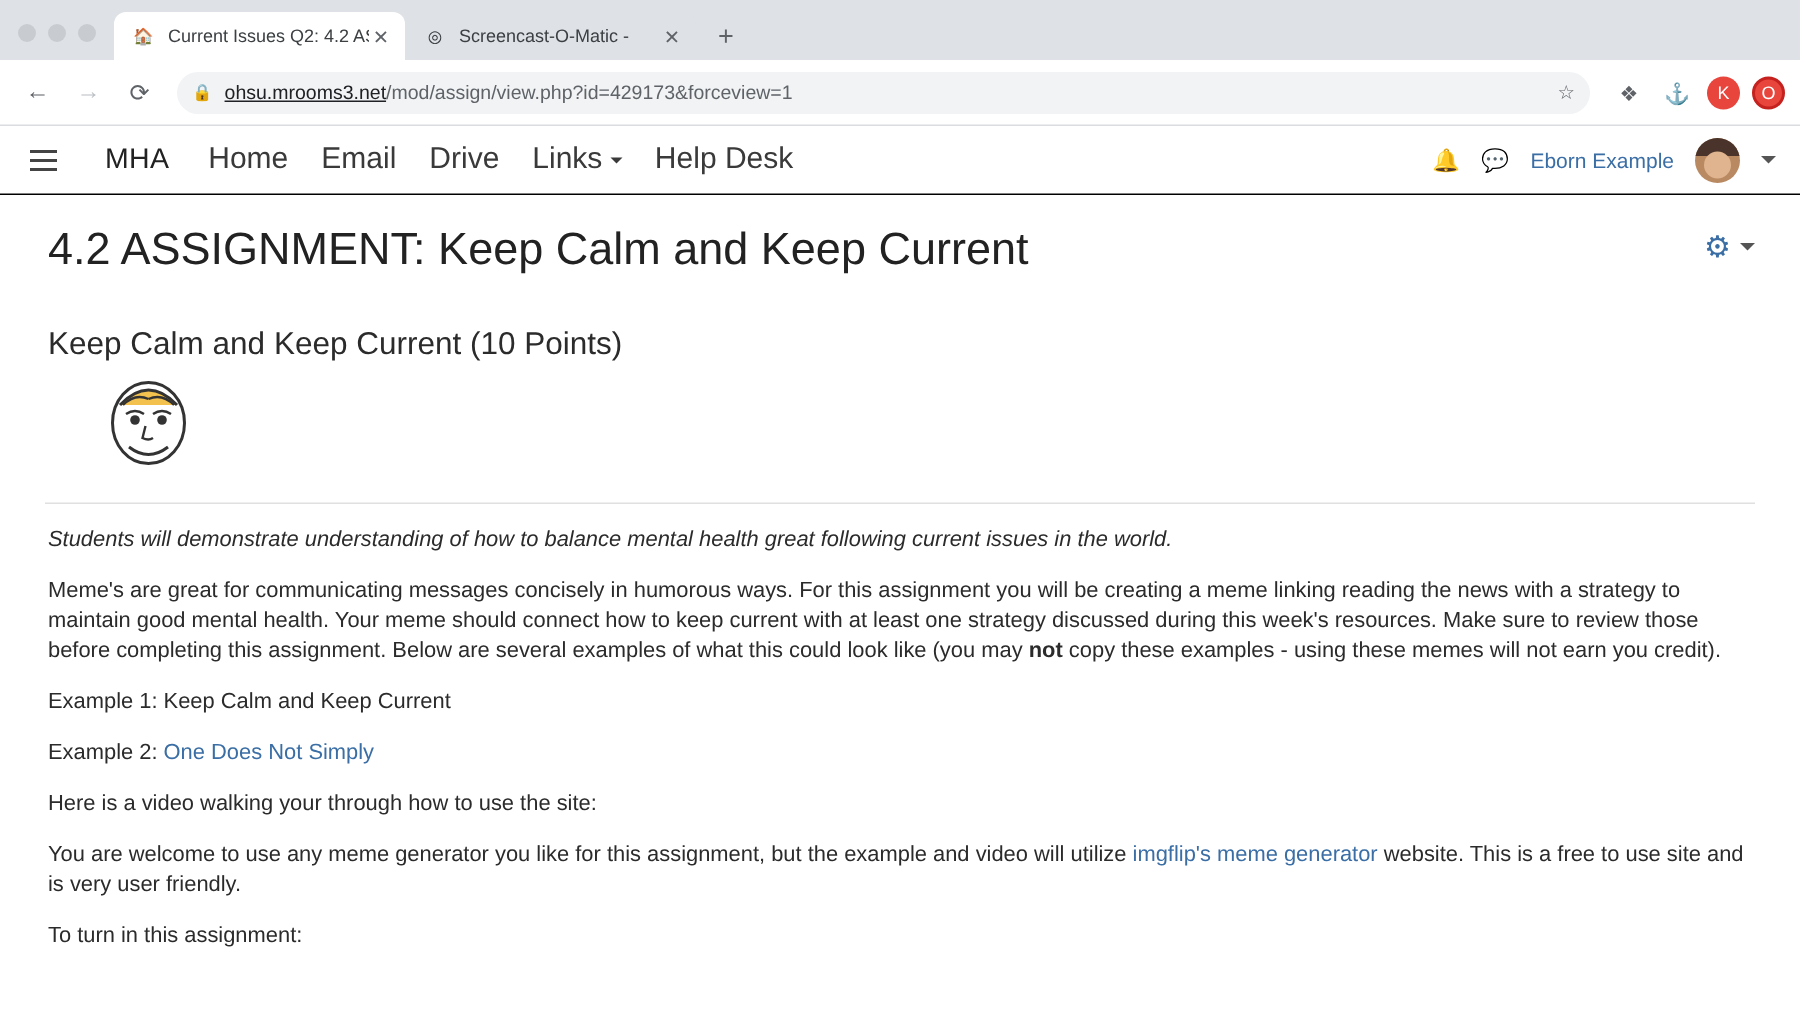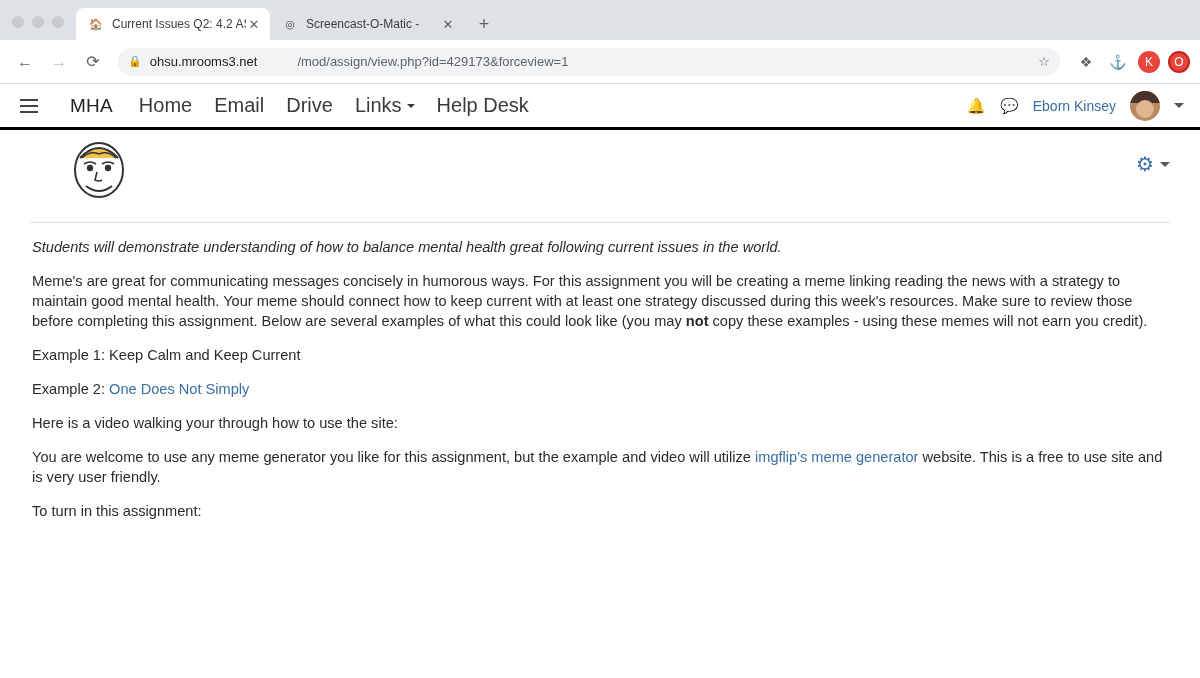--- a/index.html
+++ b/index.html
@@ -82,22 +82,22 @@
     background: #f1f3f4;
     border-radius: 14px;
     display: flex;
     align-items: center;
     padding: 0 10px;
     margin: 0 8px 0 6px;
     font-size: 13px;
     color: #202124;
   }
   .omnibox .lock { font-size: 11px; margin-right: 8px; color:#5f6368;}
-  .omnibox .url-host { color: #202124; }
-  .omnibox .url-path { color: #5f6368; padding-left: 40px; }
+  .omnibox .url-host { color: #202124; text-decoration: underline; }
+  .omnibox .url-path { color: #5f6368; }
   .omnibox .star { margin-left: auto; color: #5f6368; font-size: 13px; }
   .tbicon {
     width: 28px; height: 28px; margin-left: 4px;
     display: flex; align-items: center; justify-content: center;
     color: #5f6368; font-size: 14px;
   }
   .avatar-k {
     width: 22px; height: 22px; border-radius: 50%;
     background: #e8453c; color:#fff; font-size: 12px;
     display:flex; align-items:center; justify-content:center;
@@ -108,21 +108,21 @@
     background: #e8453c; color:#fff; font-size: 12px;
     display:flex; align-items:center; justify-content:center;
     margin-left: 8px;
     border: 2px solid #c5221f;
   }
 
   
   .sitenav {
     height: 46px;
     background: #ffffff;
-    border-bottom: 3px solid #000000;
+    border-bottom: 1px solid #000000;
     display: flex;
     align-items: center;
     padding: 0 16px 0 20px;
     position: relative;
   }
   .hamburger {
     width: 30px; height: 30px;
     display: flex; flex-direction: column; justify-content: center; gap: 4px;
     margin-right: 20px;
   }
@@ -247,36 +247,38 @@
       <span>Links</span>
       <span class="caret"></span>
     </div>
     <div class="navlink">
       <span>Help Desk</span>
     </div>
 
     <div class="navright">
       <span class="icon">🔔</span>
       <span class="icon">💬</span>
-      <span class="username">Eborn Kinsey</span>
+      <span class="username">Eborn Example</span>
       <span class="user-avatar">
         <span class="hair"></span>
           <span class="face"></span>
       </span>
       <span class="smallcaret"></span>
     </div>
   </div>
 
   <div class="page">
 
+    <h1 class="page-title">4.2 ASSIGNMENT: Keep Calm and Keep Current</h1>
     <div class="gear-wrap">
       <span class="gear-icon">⚙</span>
       <span class="smallcaret"></span>
     </div>
 
+    <h2 class="section-title">Keep Calm and Keep Current (10 Points)</h2>
 
     <div class="meme-face">
       <svg width="58" height="60" viewBox="0 0 58 60" xmlns="http://www.w3.org/2000/svg">
         <ellipse cx="29" cy="30" rx="24" ry="27" fill="#ffffff" stroke="#333" stroke-width="2"></ellipse>
         <path d="M10 18 Q29 -2 48 18" fill="#f2c14e" stroke="#333" stroke-width="2"></path>
         <path d="M12 18 Q20 10 29 14" fill="none" stroke="#333" stroke-width="1.5"></path>
         <path d="M29 14 Q38 10 46 18" fill="none" stroke="#333" stroke-width="1.5"></path>
         <circle cx="20" cy="28" r="3.2" fill="#333"></circle>
         <circle cx="38" cy="28" r="3.2" fill="#333"></circle>
         <path d="M14 24 Q20 20 26 24" fill="none" stroke="#333" stroke-width="1.6"></path>

